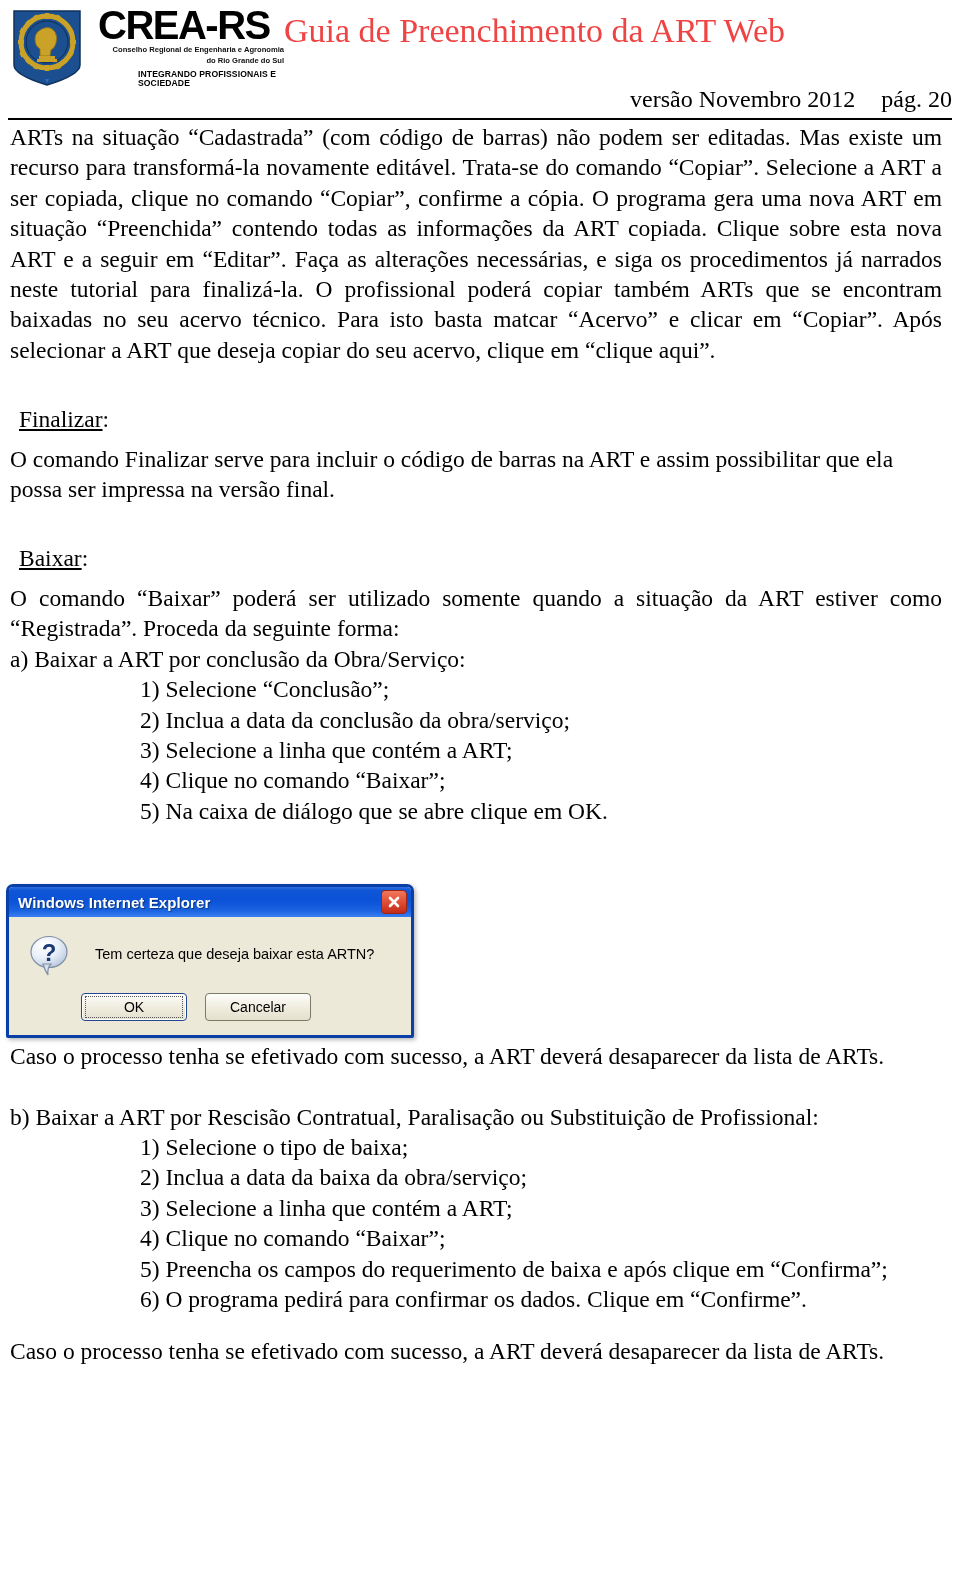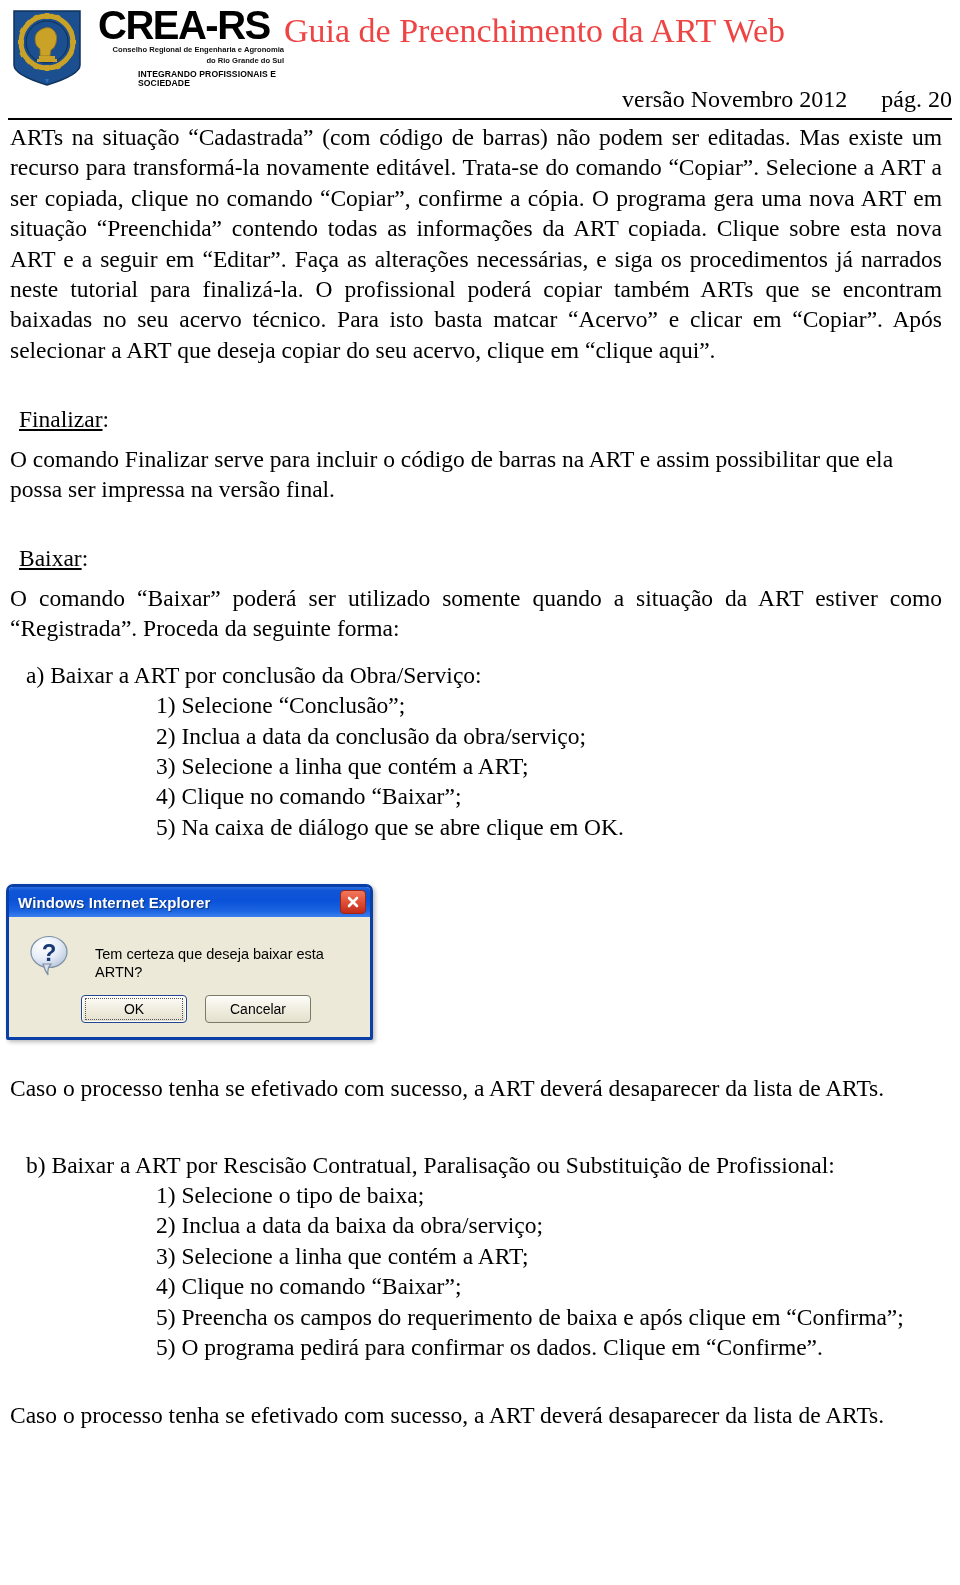--- a/index.html
+++ b/index.html
@@ -77,21 +77,21 @@
     padding-top: 6px;
     white-space: nowrap;
   }
   .header-meta {
     position: absolute;
     right: 8px;
     top: 86px;
     font-size: 24px;
     white-space: nowrap;
   }
-  .header-meta .version { margin-right: 34px; }
+  .header-meta .version { margin-right: 26px; }
   .header-rule {
     position: absolute;
     left: 8px;
     right: 8px;
     top: 118px;
     height: 0;
     border-top: 2px solid #000;
   }
 
   
@@ -112,40 +112,40 @@
   .section-head {
     font-size: 23.5px;
     line-height: 30.4px;
     margin: 9px;
   }
   .section-head .u { text-decoration: underline; }
 
   .list-block {
     font-size: 23.5px;
     line-height: 30.4px;
-    margin: 16px;
+    margin: 0;
   }
   .list-item {
     padding-left: 130px;
     text-align: justify;
     text-justify: inter-word;
   }
   .lead-line { margin: 0; }
 
   .bold-underline {
     font-weight: bold;
     text-decoration: underline;
   }
 
   
   .ie-dialog {
     position: absolute;
     left: 6px;
     top: 884px;
-    width: 367px;
+    width: 408px;
     background: #ece9d8;
     border: 3px solid #0a3fa8;
     border-radius: 7px 7px 2px 2px;
     box-sizing: border-box;
     box-shadow: 2px 2px 4px rgba(0,0,0,0.28);
     font-family: "Liberation Sans", sans-serif;
   }
   .ie-titlebar {
     height: 30px;
     background: linear-gradient(180deg,#2b6ede 0%, #1055d6 12%, #0a52d8 45%, #1a63e0 78%, #3a7ff0 100%);
@@ -314,21 +314,21 @@
 
   <div class="gap-lg"></div>
 
   <div class="list-block">
     <div class="lead-line">b) Baixar a ART por Rescisão Contratual, Paralisação ou Substituição de Profissional:</div>
     <div class="list-item">1) Selecione o tipo de baixa;</div>
     <div class="list-item">2) Inclua a data da baixa da obra/serviço;</div>
     <div class="list-item">3) Selecione a linha que contém a ART;</div>
     <div class="list-item">4) Clique no comando “Baixar”;</div>
     <div class="list-item">5) Preencha os campos do requerimento de baixa e após clique em “Confirma”;</div>
-    <div class="list-item">5) O programa pedirá para confirmar os dados. Clique em “Confirme”.</div>
+    <div class="list-item">6) O programa pedirá para confirmar os dados. Clique em “Confirme”.</div>
   </div>
 
   <div class="gap-md"></div>
 
   <p class="para" style="text-align:left;">Caso o processo tenha se efetivado com sucesso, a ART deverá desaparecer da lista de ARTs.</p>
 
   <div class="gap-lg"></div>
 
 
 </div>

